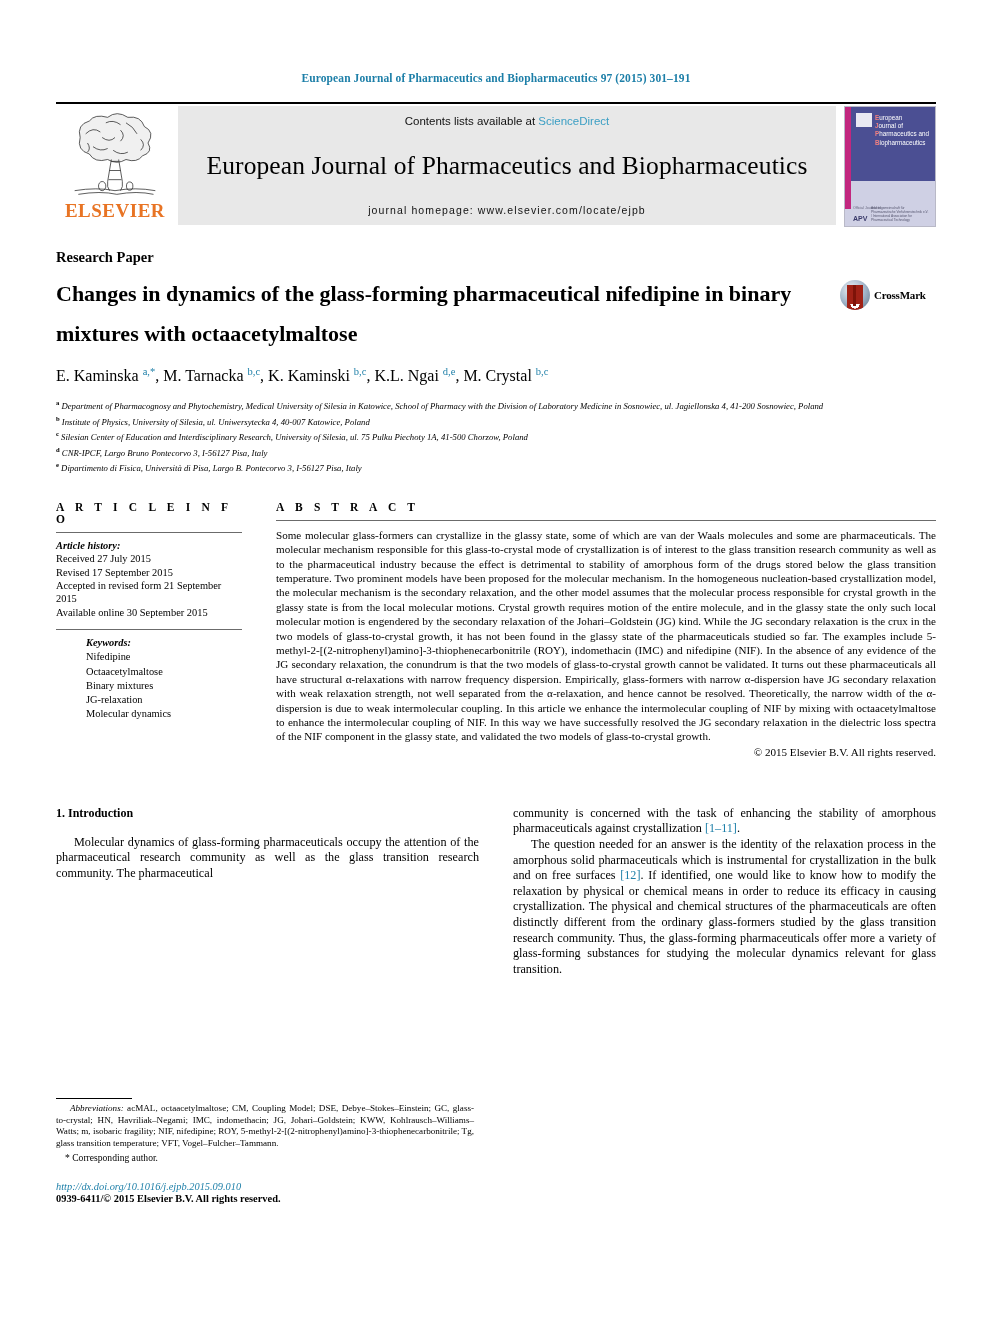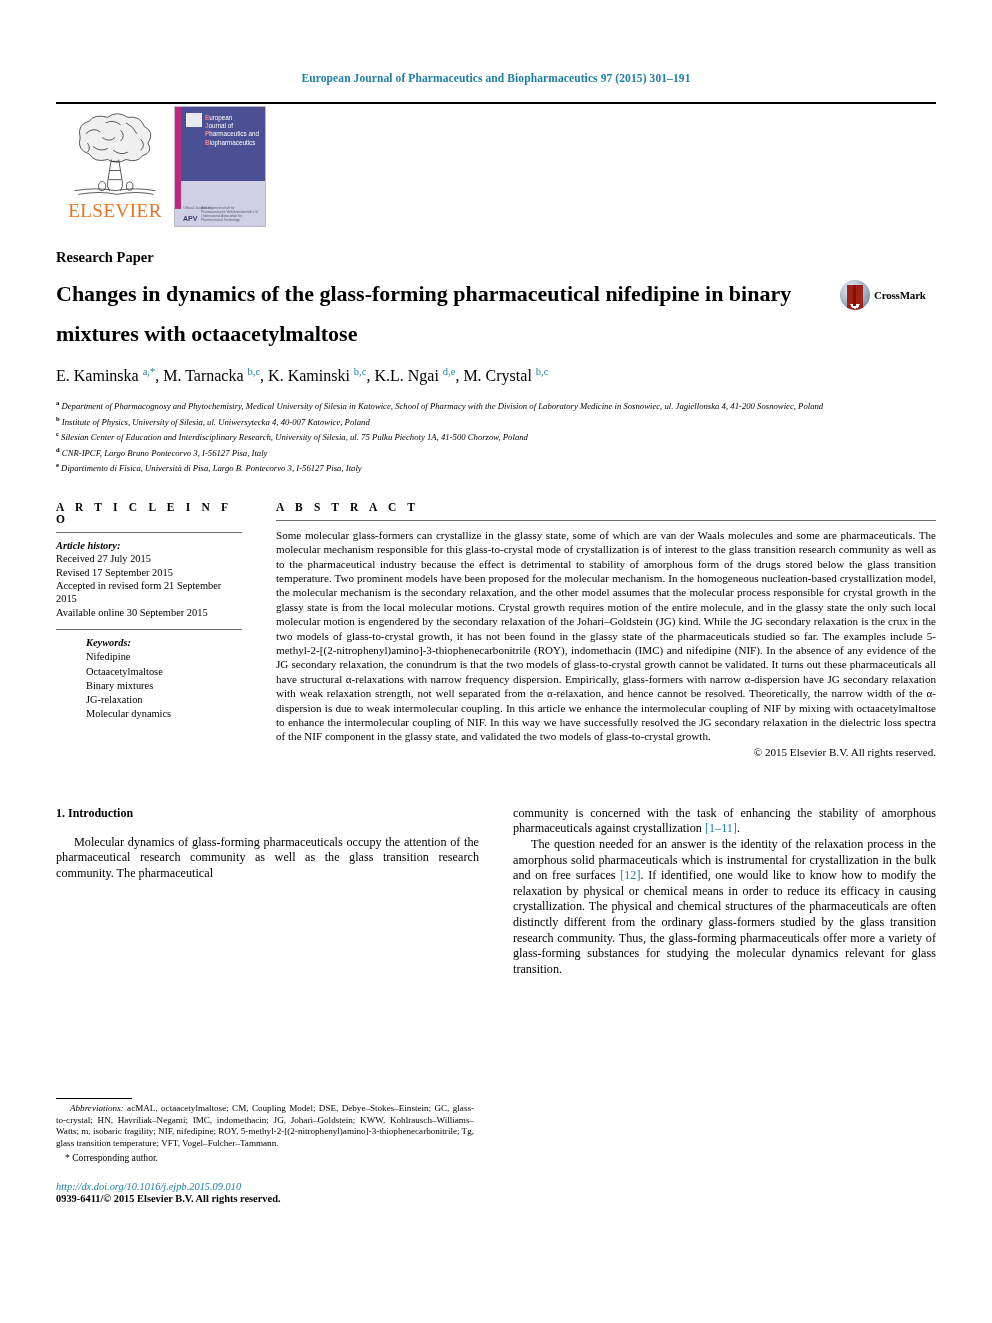--- a/index.html
+++ b/index.html
@@ -27,21 +27,21 @@
   
   .masthead { margin-top:18px; border-top:2px solid #000; display:flex; align-items:stretch; height:125px; }
   .elsevier-logo {
     width:118px; flex:0 0 118px;
     display:flex; flex-direction:column; align-items:center; justify-content:flex-start;
     padding-top:6px;
   }
   .tree { width:92px; height:88px; }
   .elsevier-word {
     font-family:"Liberation Serif", serif;
-    font-size:19px; letter-spacing:.5px; color:#e87424; font-weight:normal;
+    font-size:19px; letter-spacing:.5px; color:#e87424; font-weight:bold;
     margin-top:2px;
   }
   .journal-band {
     flex:1 1 auto; background:#e8e8e8; margin:2px 8px 2px 4px;
     display:flex; flex-direction:column; align-items:center; justify-content:space-between;
     padding:9px 0 9px 0;
   }
   .contents-line { font-family:"Liberation Sans", sans-serif; font-size:11.5px; color:#111; }
   .contents-line .sd { color:#3c9fc4; }
   .journal-name { font-size:25.5px; font-family:"Liberation Serif", serif; color:#000; letter-spacing:.1px; }
@@ -144,20 +144,25 @@
           <path d="M6 88 Q30 84 50 88 Q72 84 94 88"></path>
           <path d="M10 92 Q34 88 52 92 Q74 88 92 92"></path>
 
           <ellipse cx="36" cy="83" rx="4" ry="5"></ellipse>
           <ellipse cx="66" cy="83" rx="3.5" ry="4.5"></ellipse>
         </g>
       </svg>
       <div class="elsevier-word">ELSEVIER</div>
     </div>
 
+    <div class="journal-band">
+      <div class="contents-line"><span>Contents lists available at </span><span class="sd">ScienceDirect</span></div>
+      <div class="journal-name">European Journal of Pharmaceutics and Biopharmaceutics</div>
+      <div class="homepage">journal homepage: www.elsevier.com/locate/ejpb</div>
+    </div>
 
     <div class="cover">
       <div class="topblock"></div>
       <div class="pinkbar"></div>
       <div class="logo-sq"></div>
       <div class="ctext">
         <div><b>E</b><span>uropean</span></div>
         <div><b>J</b><span>ournal of</span></div>
         <div><b>P</b><span>harmaceutics and</span></div>
         <div><b>B</b><span>iopharmaceutics</span></div>

